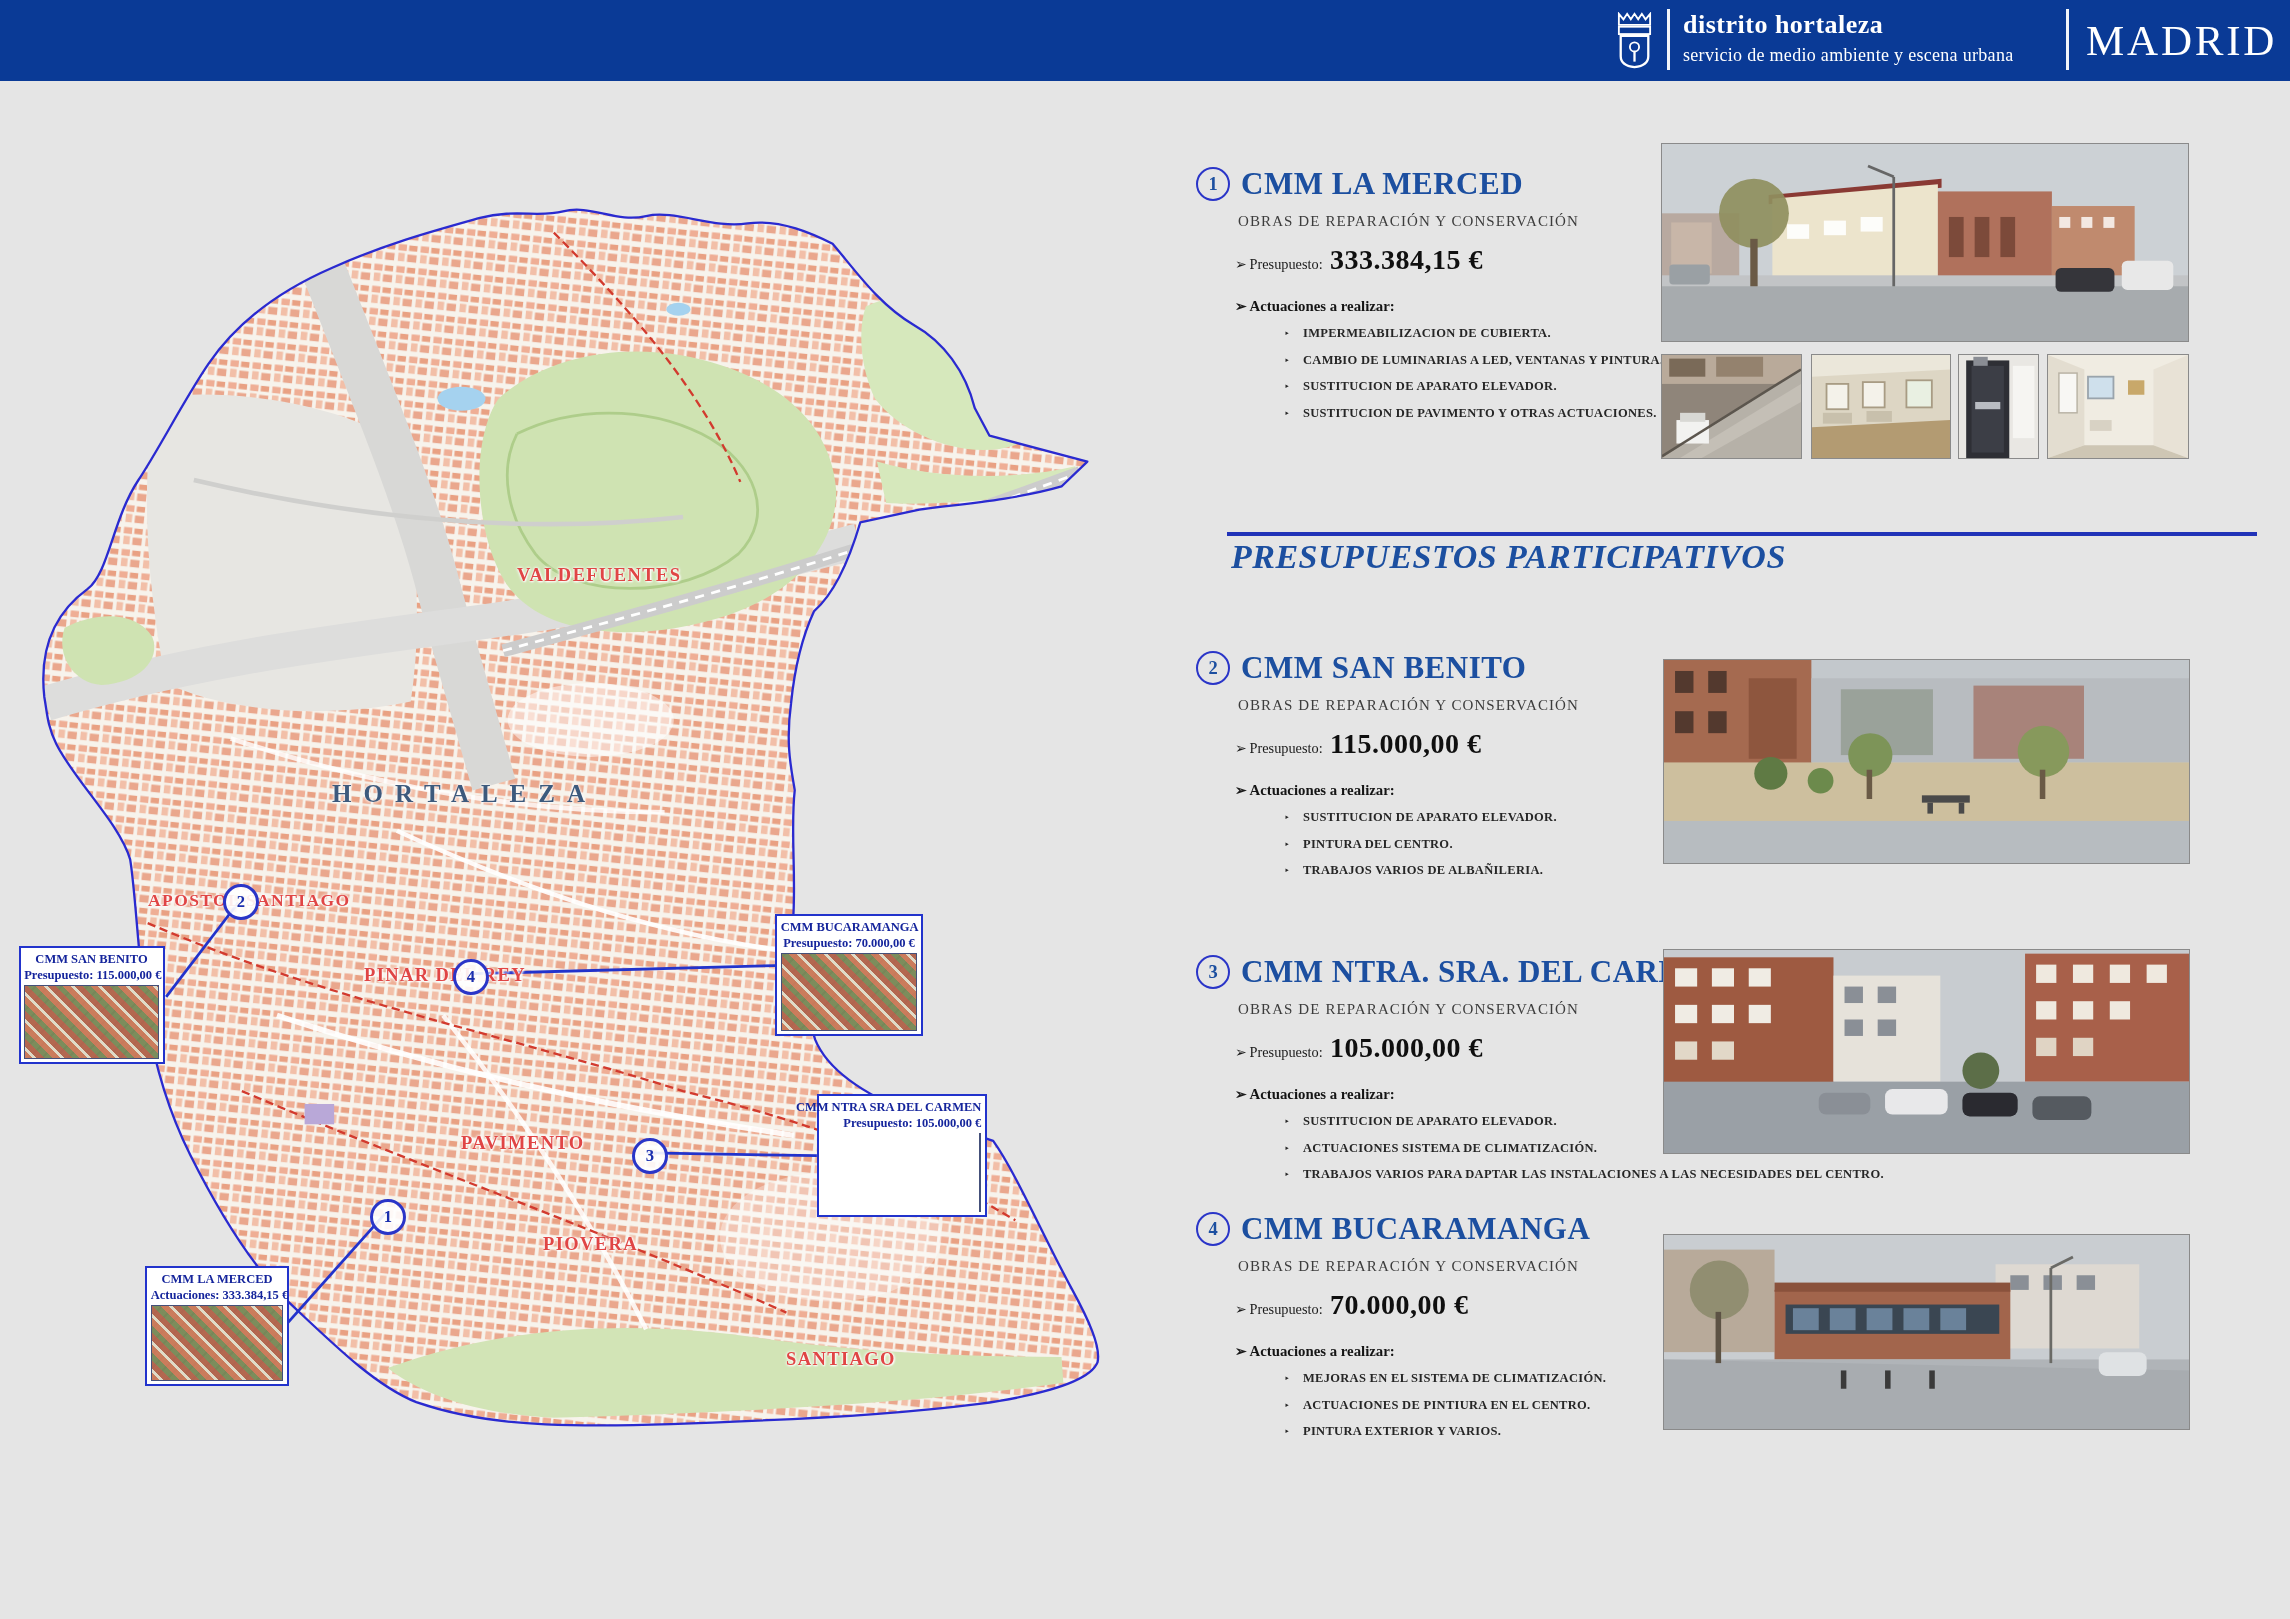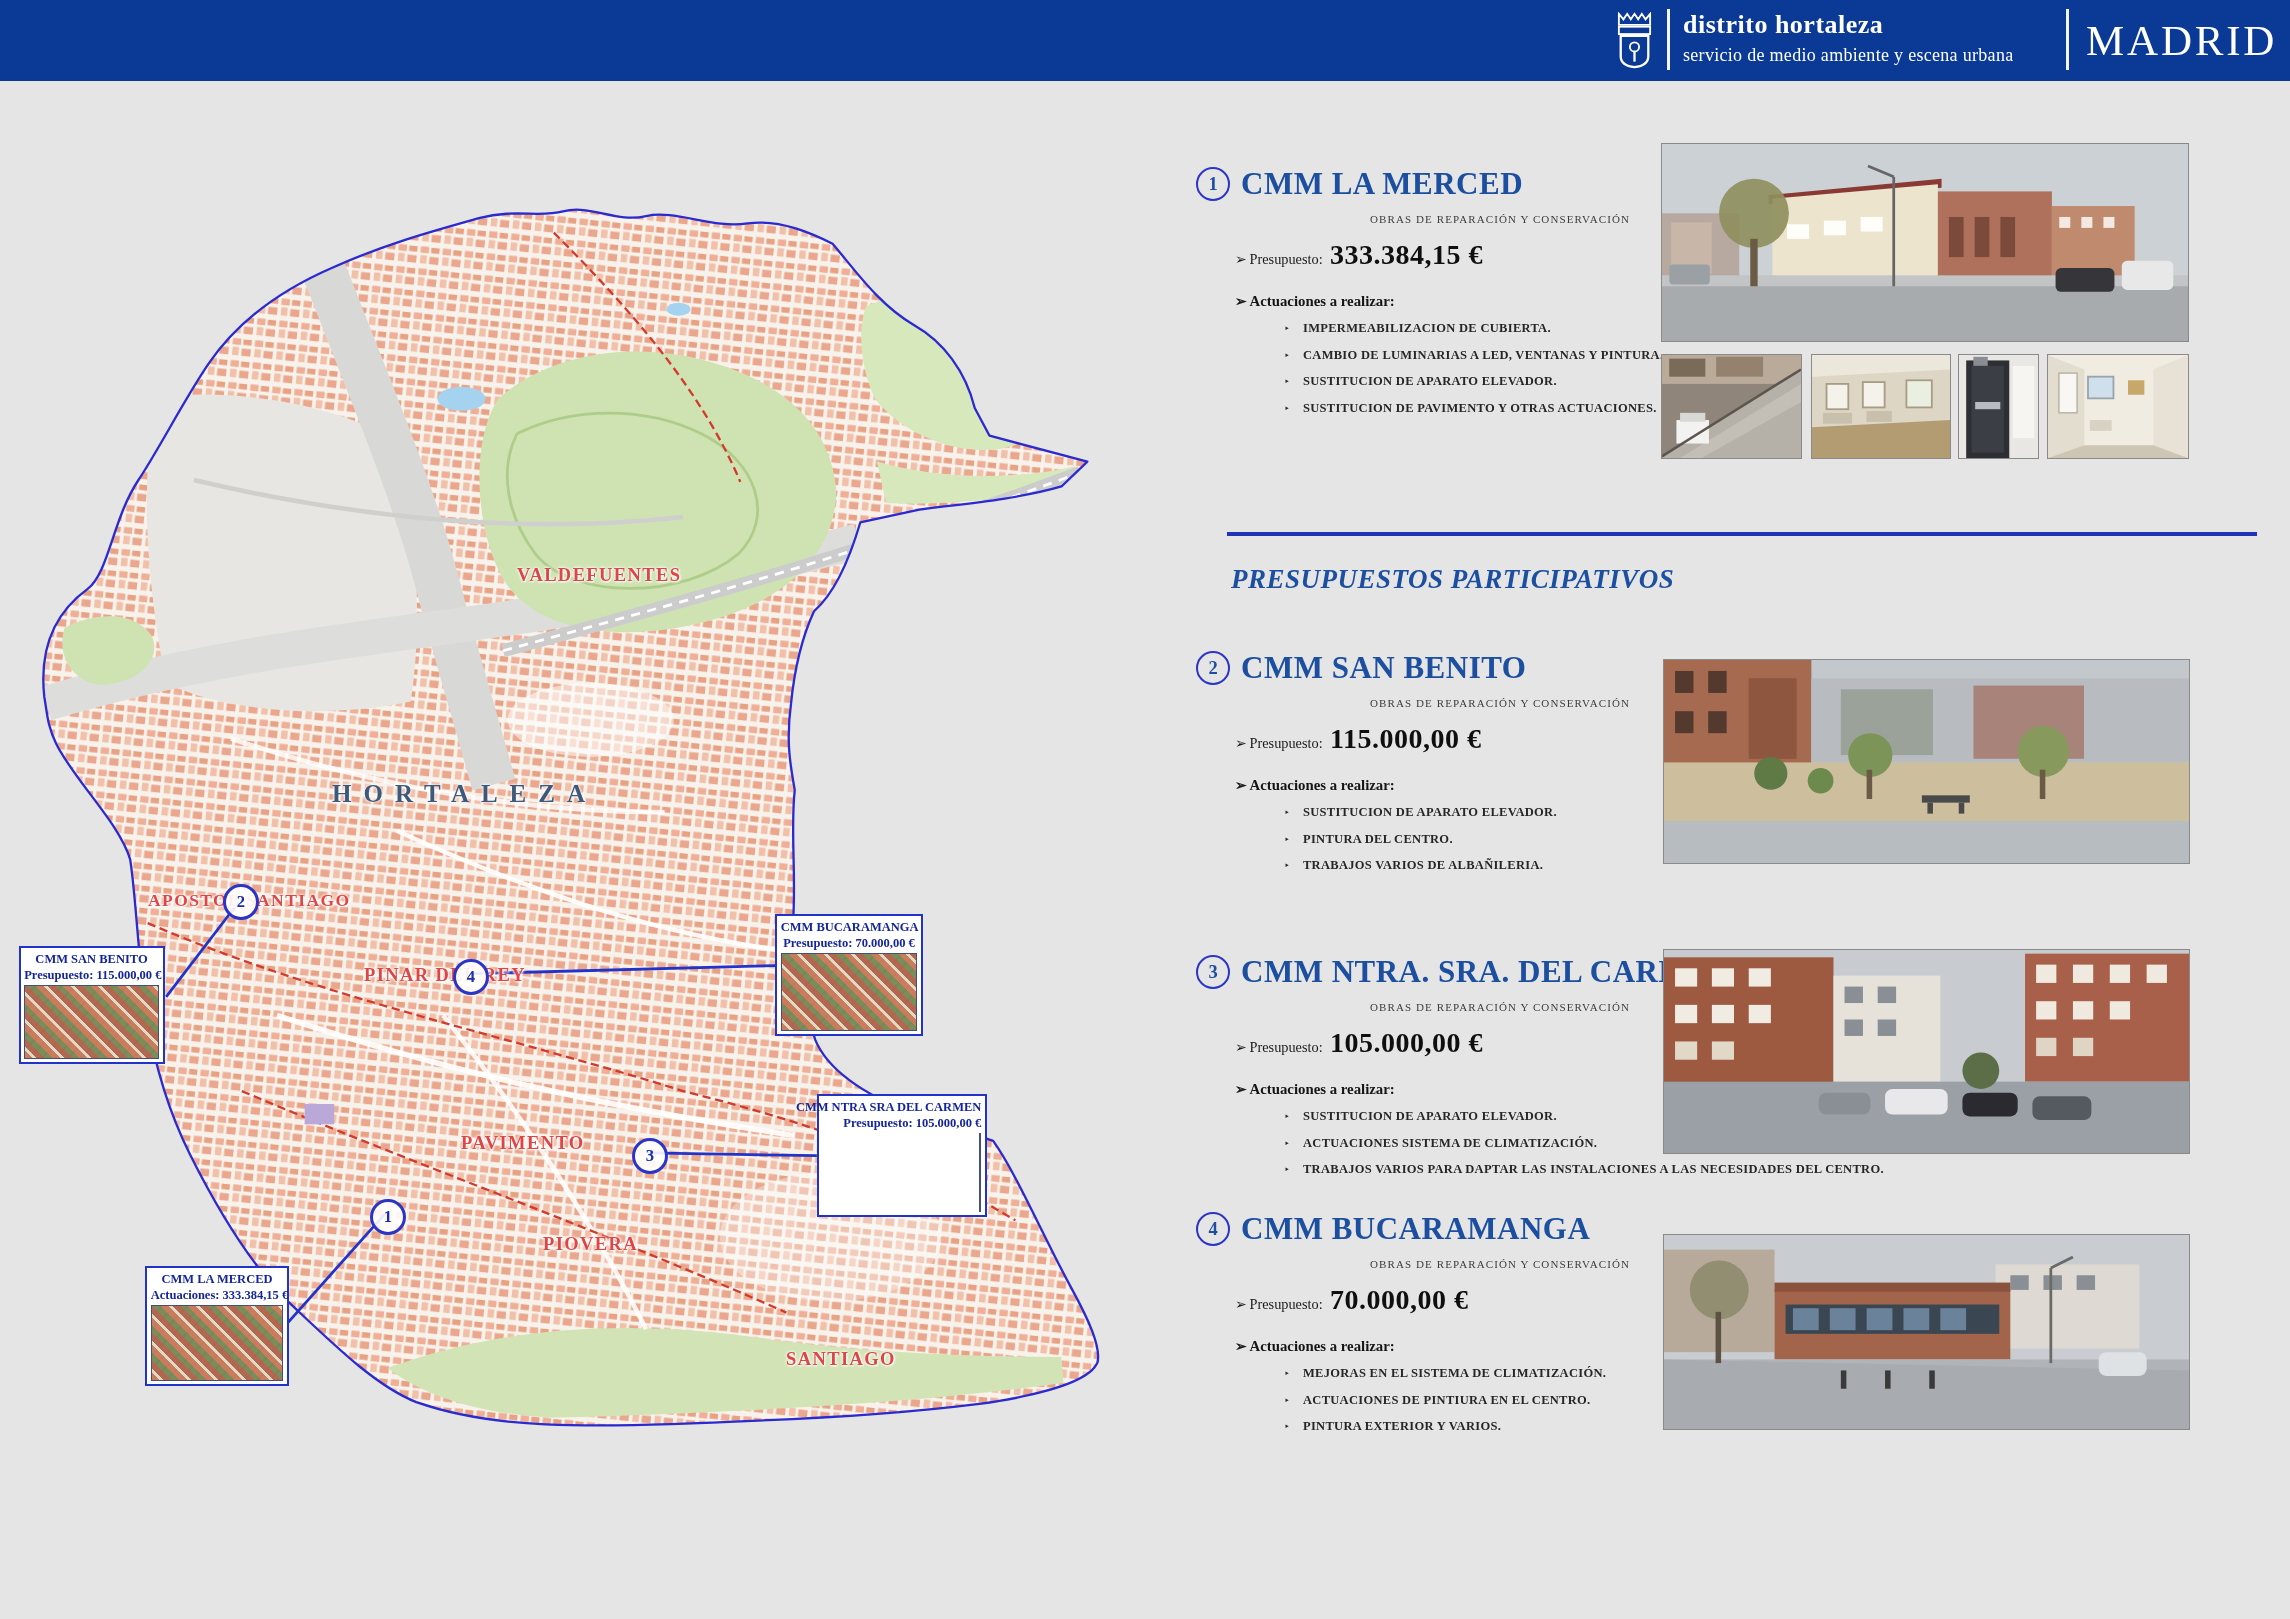--- a/index.html
+++ b/index.html
@@ -35,33 +35,33 @@
         repeating-linear-gradient(45deg, rgba(214,120,90,.85) 0 5.5px, rgba(232,226,210,.9) 5.5px 8.3px,
            rgba(186,96,76,.85) 8.3px 14px, rgba(118,138,88,.7) 14px 19.4px),
         repeating-linear-gradient(-45deg, rgba(255,255,255,0) 0 7.4px, rgba(80,80,70,.28) 7.4px 9.2px);}
 
   
   .sec{position:absolute;left:1196px;width:434px;z-index:4;}
   .sec-head{display:flex;align-items:center;gap:11px;}
   .sec-circle{width:30px;height:30px;min-width:30px;border:2.8px solid #2a35c8;border-radius:50%;
       color:#1c4fa0;font-weight:bold;font-size:18.5px;display:flex;align-items:center;justify-content:center;}
   .sec-title{font-size:31px;font-weight:bold;color:#1c4fa0;letter-spacing:0.5px;white-space:nowrap;}
-  .sec-works{margin:11px 0 0 42px;font-size:11px;letter-spacing:1.1px;color:#3c3c3c;text-align:right;}
+  .sec-works{margin:11px 0 0 42px;font-size:15px;letter-spacing:1.1px;color:#3c3c3c;}
   .budget-row{margin:14px 0 0 39px;display:flex;align-items:baseline;}
   .arrow{font-size:14px;color:#1a1a1a;margin-right:2.8px;}
   .budget-label{font-size:14.3px;color:#1a1a1a;}
   .budget-amount{font-size:28px;font-weight:bold;color:#0f0f0f;margin-left:7.4px;letter-spacing:0.5px;white-space:nowrap;}
   .act-row{margin:22px 0 0 39px;display:flex;font-weight:bold;font-size:14.8px;color:#151515;}
   .act-list{margin:8.3px 0 0 89px;padding:0;list-style:none;}
   .act-list li{display:flex;gap:14px;margin-top:11px;font-size:12.5px;font-weight:600;color:#262626;
       letter-spacing:0.3px;line-height:15.7px;white-space:nowrap;}
   .li-b{font-size:10px;line-height:15.7px;}
 
   .divider-line{position:absolute;left:1227px;top:532px;width:1030px;height:3.7px;background:#2133b8;z-index:4;}
-  .divider-head{position:absolute;left:1231px;top:564px;font-size:27px;font-weight:bold;font-style:italic;
+  .divider-head{position:absolute;left:1231px;top:538px;font-size:34px;font-weight:bold;font-style:italic;
       color:#1c4fa0;z-index:4;letter-spacing:0.5px;}
 
   
   .photo{position:absolute;z-index:4;border:0.9px solid #8a8a8a;box-sizing:border-box;overflow:hidden;background:#ddd;}
   .photo svg{display:block;width:100%;height:100%;}
 </style>
 </head>
 <body>
 
 <div id="page">

